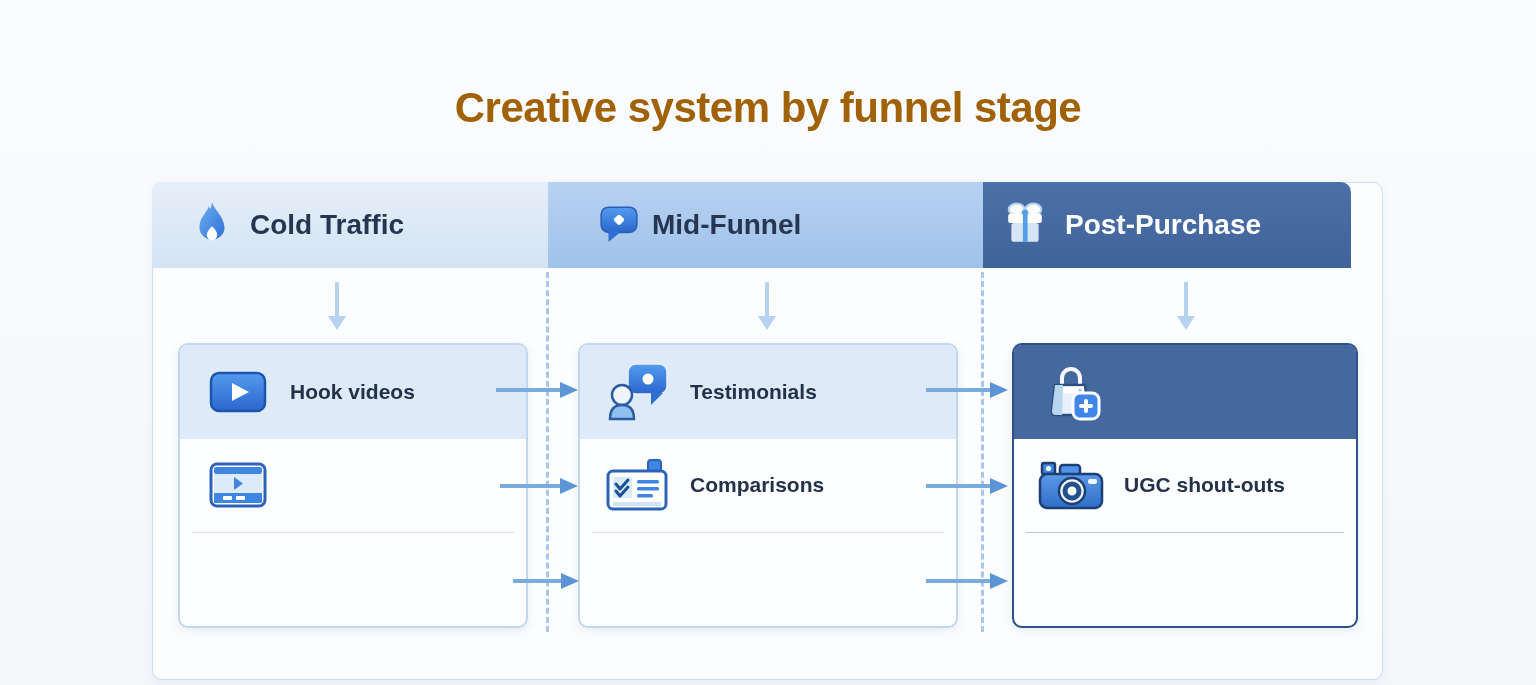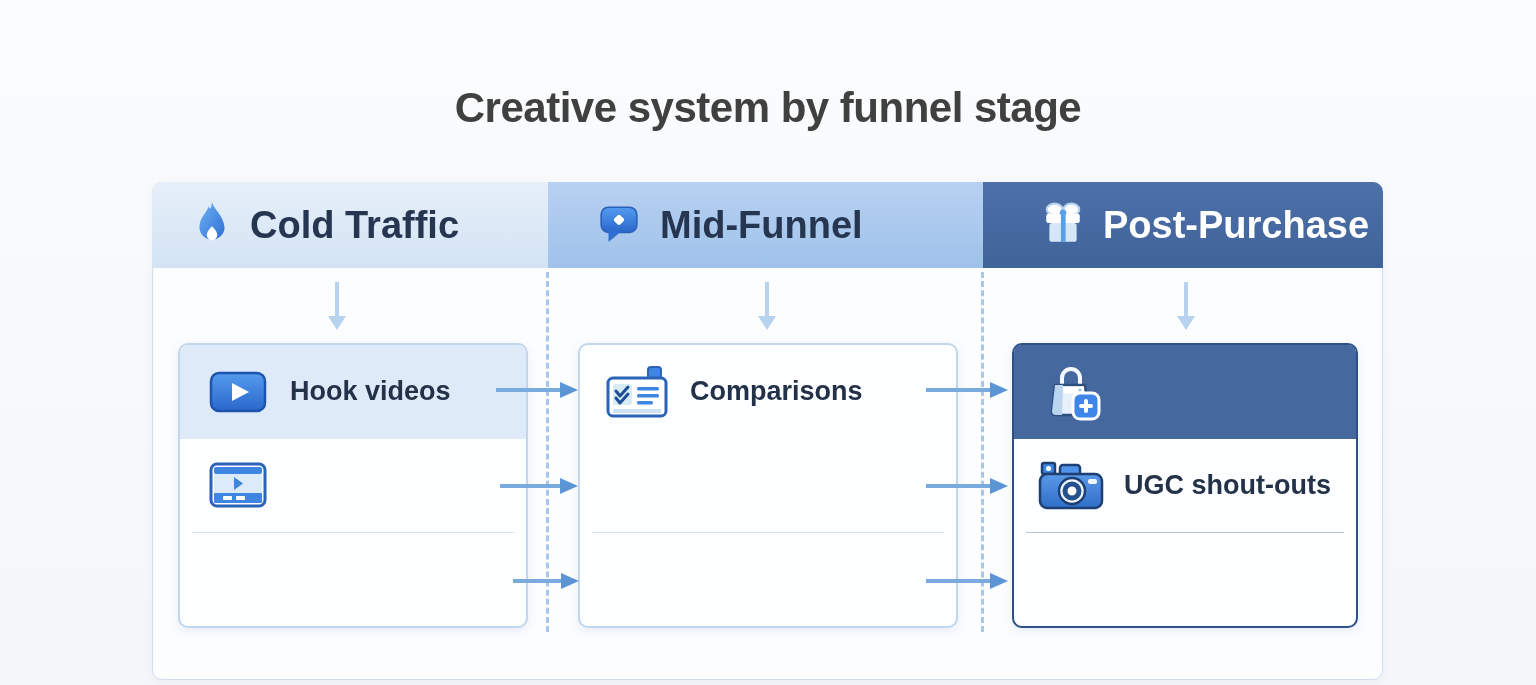--- a/index.html
+++ b/index.html
@@ -7,42 +7,42 @@
     width:1536px;height:685px;overflow:hidden;
     font-family:"Liberation Sans", sans-serif;
     background:linear-gradient(180deg,#fbfcfd 0%,#f4f6fa 100%);
   }
   #canvas{position:relative;width:1536px;height:685px;}
 
   
   .page-title{
     position:absolute;top:84px;left:0;width:100%;
     text-align:center;font-size:42px;font-weight:bold;
-    color:#404040;letter-spacing:-0.5px;
+    color:#a16207;letter-spacing:-0.5px;
   }
 
   
   .panel{
     position:absolute;left:152px;top:182px;width:1231px;height:498px;
     background:#fcfdff;border:1px solid #d2deee;border-radius:10px;
     box-sizing:border-box;
     box-shadow:0 2px 10px rgba(130,155,190,.10);
   }
 
   
   .col-header{
     position:absolute;top:182px;height:86px;
     display:flex;align-items:center;box-sizing:border-box;
   }
-  .col-header .hdr-label{font-size:38px;font-weight:bold;color:#263650;}
+  .col-header .hdr-label{font-size:28px;font-weight:bold;color:#263650;}
   #hdr-cold{left:152px;width:396px;padding-left:40px;gap:18px;
     background:linear-gradient(180deg,#e6eff9,#d3e3f4);border-radius:10px 0 0 0;}
-  #hdr-mid{left:548px;width:435px;padding-left:50px;gap:20px;
+  #hdr-mid{left:548px;width:435px;padding-left:50px;gap:12px;
     background:linear-gradient(180deg,#b7d1f1,#9fc2ea);}
-  #hdr-post{left:983px;width:400px;padding-left:58px;gap:18px;
+  #hdr-post{left:983px;width:368px;padding-left:20px;gap:18px;
     background:linear-gradient(180deg,#4c70a8,#40639a);border-radius:0 10px 0 0;}
   #hdr-post .hdr-label{color:#ffffff;}
 
   
   .dash-sep{position:absolute;top:272px;height:360px;width:0;
     border-left:3px dashed #a8c7ea;}
 
   
   .card{
     position:absolute;top:343px;height:285px;background:#fdfeff;
@@ -51,21 +51,21 @@
   }
   #card-cold{left:178px;width:350px;}
   #card-mid{left:578px;width:380px;}
   #card-post{left:1012px;width:346px;border-color:#2e5187;}
 
   .row{
     height:93.6px;display:flex;align-items:center;
     padding-left:24px;gap:18px;box-sizing:border-box;
   }
   .row .icon-box{width:68px;display:flex;justify-content:center;align-items:center;flex:0 0 68px;}
-  .row .item-label{font-size:27px;font-weight:600;color:#233249;white-space:nowrap;}
+  .row .item-label{font-size:21px;font-weight:600;color:#233249;white-space:nowrap;}
   .row.hl-light{background:#dfeaf8;border-radius:8px 8px 0 0;}
   .row.hl-dark{background:#45689f;border-radius:7px 7px 0 0;}
   .row.hl-dark .item-label{color:#ffffff;font-weight:700;}
 
   .divider{position:absolute;left:12px;right:12px;top:187px;height:1px;background:#d1e1f3;}
   #card-post .divider{background:#b6c6da;}
 
   
   .h-arrow{position:absolute;width:84px;height:22px;}
   .v-arrow{position:absolute;width:22px;height:50px;}
@@ -173,20 +173,32 @@
           <rect x="5" y="31" width="48" height="10" rx="1" fill="#3f85e2"></rect>
           <rect x="14" y="34" width="9" height="4" rx="1" fill="#ffffff"></rect>
           <rect x="27" y="34" width="9" height="4" rx="1" fill="#ffffff"></rect>
         </svg>
       </span>
     </div>
     <div class="divider"></div>
   </div>
 
   <div class="card" id="card-mid">
+    <div class="row hl-light">
+      <span class="icon-box">
+        <svg width="62" height="60" viewBox="0 0 62 60">
+          <rect x="21" y="2" width="39" height="30" rx="8" fill="url(#gBlue)" stroke="#e9f1fb" stroke-width="1.5"></rect>
+          <path d="M44 31 L44 43 L56 31 Z" fill="#2f6ed2"></path>
+          <circle cx="41" cy="17" r="5.5" fill="#ffffff"></circle>
+          <circle cx="15" cy="33" r="10" fill="#eef5fd" stroke="#2a5d9e" stroke-width="2.5"></circle>
+          <path d="M3 57 C3 47 8 43 15 43 C22 43 27 47 27 57 Z" fill="#8fc0ef" stroke="#2a5d9e" stroke-width="2.5"></path>
+        </svg>
+      </span>
+      <span class="item-label">Testimonials</span>
+    </div>
     <div class="divider"></div>
     <div class="row">
       <span class="icon-box">
         <svg width="64" height="54" viewBox="0 0 64 54">
           <rect x="42" y="2" width="13" height="17" rx="3" fill="#3f85e2" stroke="#2a63b8" stroke-width="2"></rect>
           <rect x="2" y="13" width="58" height="38" rx="5" fill="#ffffff" stroke="#2a63b8" stroke-width="3"></rect>
           <rect x="7" y="19" width="19" height="21" rx="2" fill="#d7ecf5"></rect>
           <path d="M10 26 l4 5 l8 -9" fill="none" stroke="#1d4f96" stroke-width="3" stroke-linecap="round" stroke-linejoin="round"></path>
           <path d="M10 33 l4 5 l8 -9" fill="none" stroke="#1d4f96" stroke-width="3" stroke-linecap="round" stroke-linejoin="round"></path>
           <rect x="31" y="22" width="22" height="3.5" rx="1.5" fill="#3f85e2"></rect>

